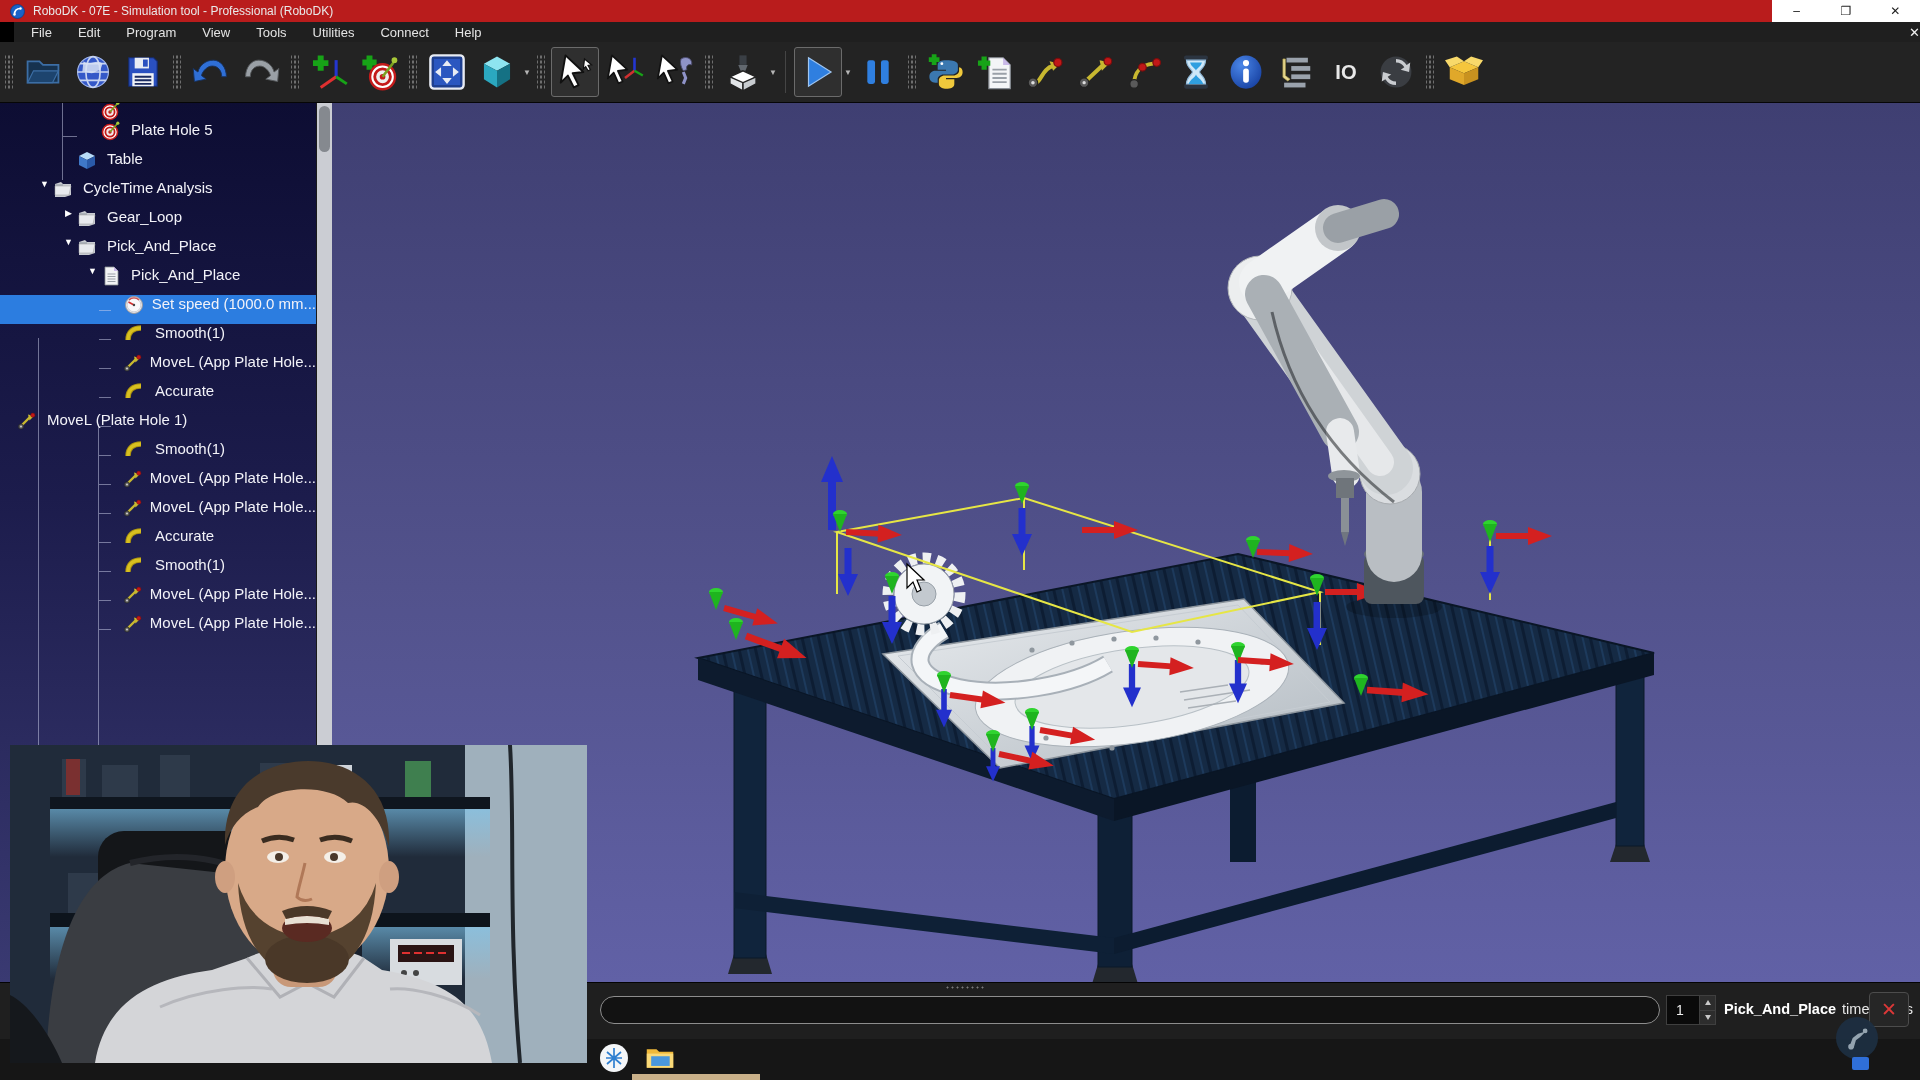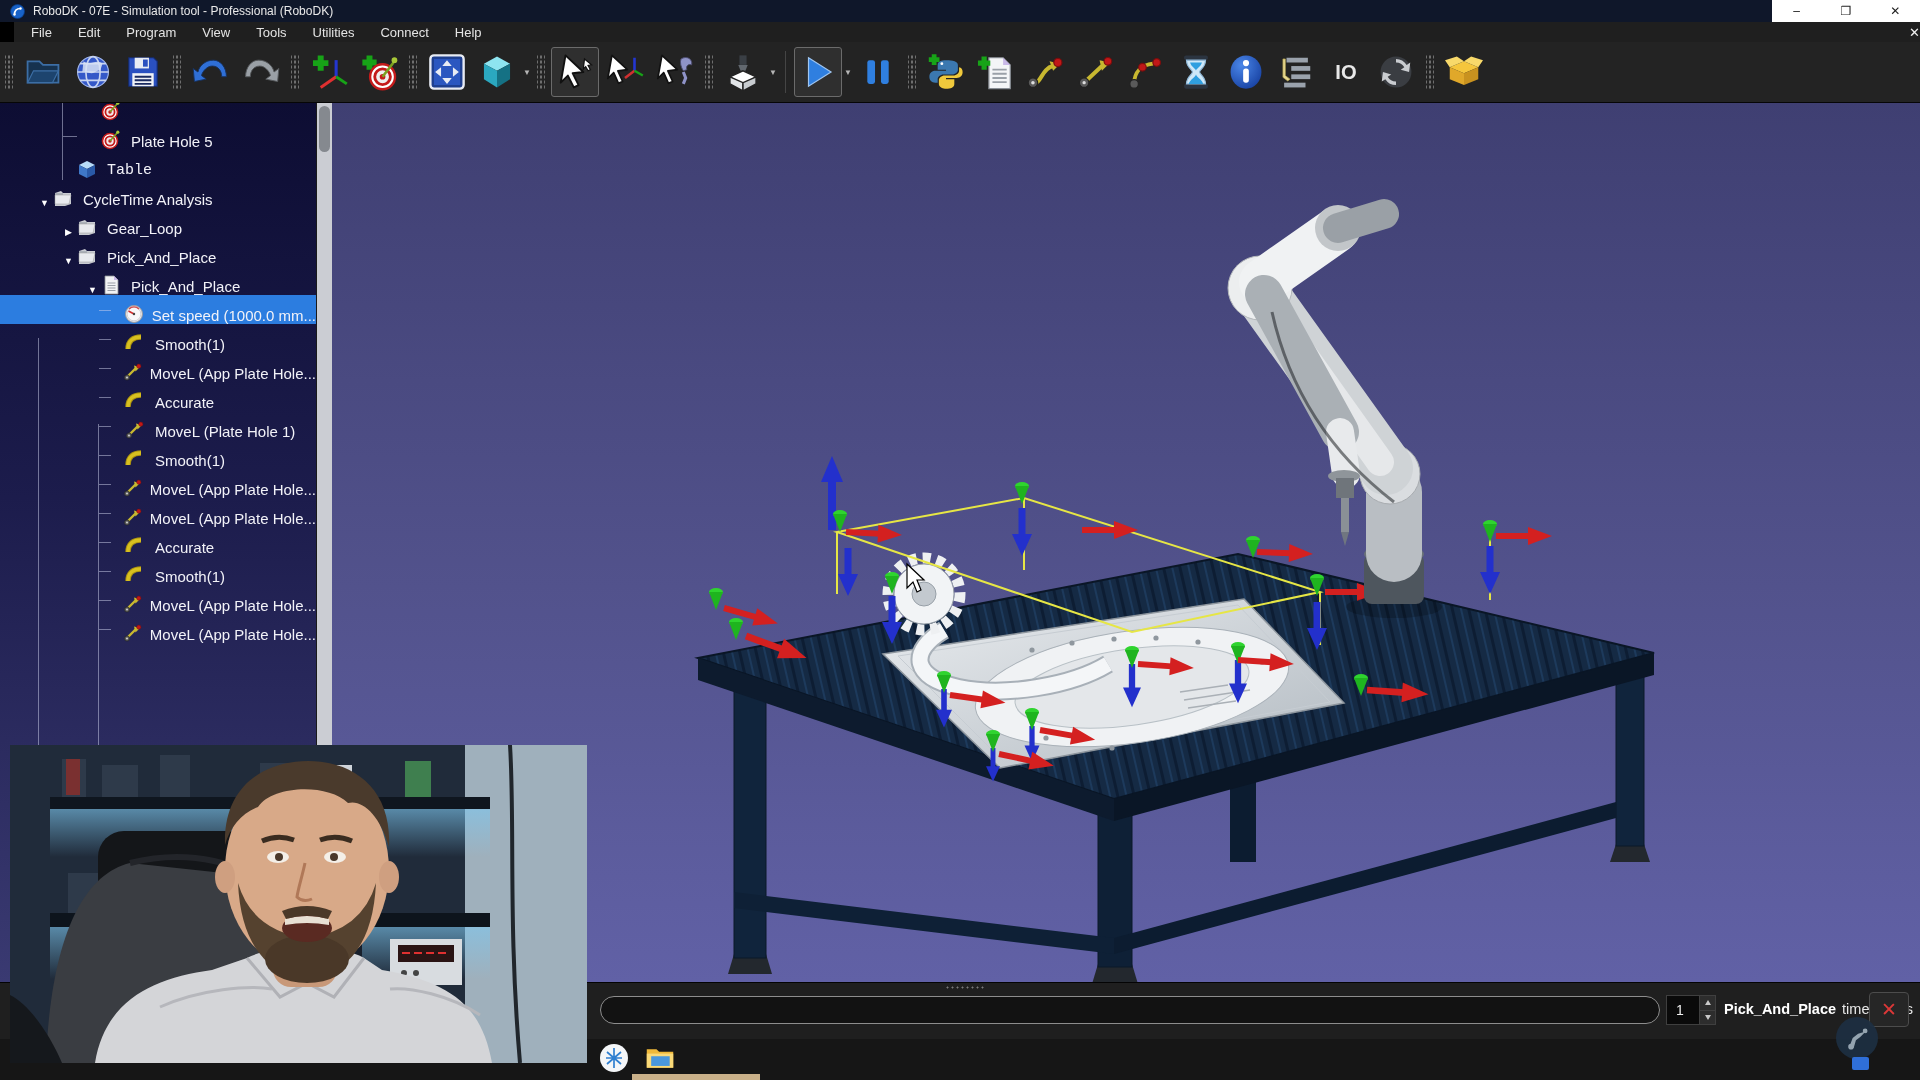--- a/index.html
+++ b/index.html
@@ -1,20 +1,20 @@
 <!DOCTYPE html>
 <html><head>
 <meta charset="utf-8">
 <style>
   html,body{margin:0;padding:0;}
   body{width:1920px;height:1080px;overflow:hidden;background:#000;
        font-family:"Liberation Sans","DejaVu Sans",sans-serif;position:relative;}
 
   
-  .titlebar{position:absolute;left:0;top:0;width:1920px;height:22px;background:#0f172a;
+  .titlebar{position:absolute;left:0;top:0;width:1920px;height:22px;background:#b91c1c;
             display:flex;align-items:center;z-index:30;}
   .titlebar .appicon{width:15px;height:15px;margin:0 8px 0 10px;}
   .titlebar .title{color:#e9e9e9;font-size:12px;}
   .caption-btns{position:absolute;right:0;top:0;height:22px;width:148px;background:#fff;
                 display:flex;}
   .caption-btn{flex:1;display:flex;align-items:center;justify-content:center;
                color:#1c1c1c;font-size:12px;cursor:default;}
 
   
   .menubar{position:absolute;left:14px;top:22px;width:1920px;height:20px;background:#1f1f1f;
@@ -36,21 +36,21 @@
   .tbtn.active{background:#2f2f2f;border:1px solid #6b6b6b;border-radius:3px;}
   .tcaret{width:10px;height:48px;display:flex;align-items:center;justify-content:center;
           color:#b5b5b5;font-size:8px;}
 
   
   .main{position:absolute;left:0;top:102px;width:1920px;height:880px;}
 
   
   .treepanel{position:absolute;left:0;top:0;width:316px;height:880px;overflow:hidden;
              background:linear-gradient(180deg,#0d0d33 0%,#1c1c4c 45%,#3a3a72 100%);}
-  .trow{display:flex;align-items:flex-end;height:29px;color:#f2f2f8;font-size:15px;
+  .trow{display:flex;align-items:flex-start;height:29px;color:#f2f2f8;font-size:15px;
         position:relative;white-space:nowrap;}
   .trow.partial{height:19px;overflow:hidden;align-items:flex-end;}
   .trow .arrow{width:17px;font-size:9px;color:#fff;display:inline-flex;justify-content:center;}
   .trow .ticon{width:23px;height:20px;display:inline-flex;}
   .trow .ticon svg{width:20px;height:20px;}
   .trow .tlabel{margin-left:7px;}
   .trow.sel{background:#2c7de0;}
   .trow.hl{background:linear-gradient(to right,transparent 96px,rgba(82,110,165,.42) 96px);}
   .gline{position:absolute;width:1px;background:rgba(205,210,235,.5);}
   .trow.tick::before{content:"";position:absolute;left:99px;top:50%;width:12px;height:1px;
@@ -380,21 +380,21 @@
             <svg viewBox="0 0 20 20">
               <circle cx="9" cy="11" r="7.5" fill="#fff" stroke="#c41a1a" stroke-width="1.6"></circle>
               <circle cx="9" cy="11" r="4.6" fill="#f0e8e8" stroke="#c41a1a" stroke-width="1.8"></circle>
               <circle cx="9" cy="11" r="1.7" fill="#c41a1a"></circle>
               <line x1="9" y1="11" x2="16.5" y2="2.5" stroke="#7aa020" stroke-width="1.6"></line>
               <circle cx="16.8" cy="2.2" r="1.6" fill="#a8c838"></circle>
             </svg>
           </span>
           <span class="tlabel">Plate Hole 5</span>
         </div>
-        <div class="trow" style="padding-left: 60px; font-family: Liberation Mono, monospace;">
+        <div class="trow" style="padding-left: 60px;">
           <span class="arrow"></span>
           <span class="ticon">
             <svg viewBox="0 0 20 20">
               <path d="M10 2l8 4-8 4-8-4z" fill="#b8dcf8"></path>
               <path d="M2 6v9l8 4v-9z" fill="#3f78c8"></path>
               <path d="M18 6v9l-8 4v-9z" fill="#2a5aa8"></path>
             </svg>
           </span>
           <span class="tlabel">Table</span>
         </div>
@@ -481,21 +481,21 @@
         <div class="trow tick" style="padding-left: 108px;">
           <span class="arrow"></span>
           <span class="ticon">
             <svg viewBox="0 0 20 20">
               <path d="M3 16c0-8 5-12 13-12" fill="none" stroke="#a89010" stroke-width="5.4"></path>
               <path d="M3 16c0-8 5-12 13-12" fill="none" stroke="#d8c020" stroke-width="3.6"></path>
             </svg>
           </span>
           <span class="tlabel">Accurate</span>
         </div>
-        <div class="trow tick" style="padding-left: 108px;">
+        <div class="trow tick" style="">
           <span class="arrow"></span>
           <span class="ticon">
             <svg viewBox="0 0 20 20">
               <line x1="4" y1="15" x2="13" y2="6" stroke="#c8b830" stroke-width="2.4"></line>
               <polygon points="11,3.5 17,5 12.5,9.5" fill="#c8b830"></polygon>
               <circle cx="4" cy="15.5" r="2.6" fill="#5a5a5a" stroke="#222" stroke-width=".6"></circle>
               <circle cx="4" cy="15.5" r=".9" fill="#ddd"></circle>
               <circle cx="15.8" cy="4.2" r="2.1" fill="#c01818" stroke="#7a0d0d" stroke-width=".5"></circle>
             </svg>
           </span>

